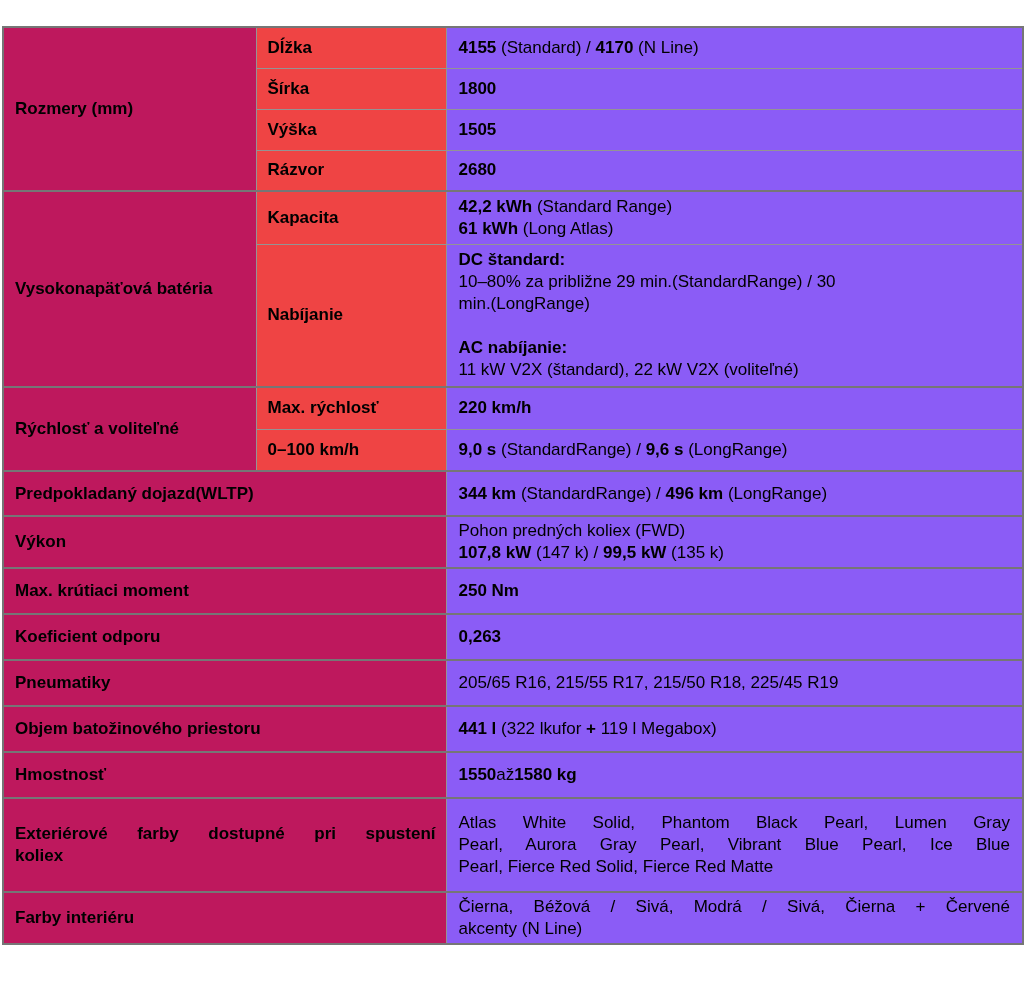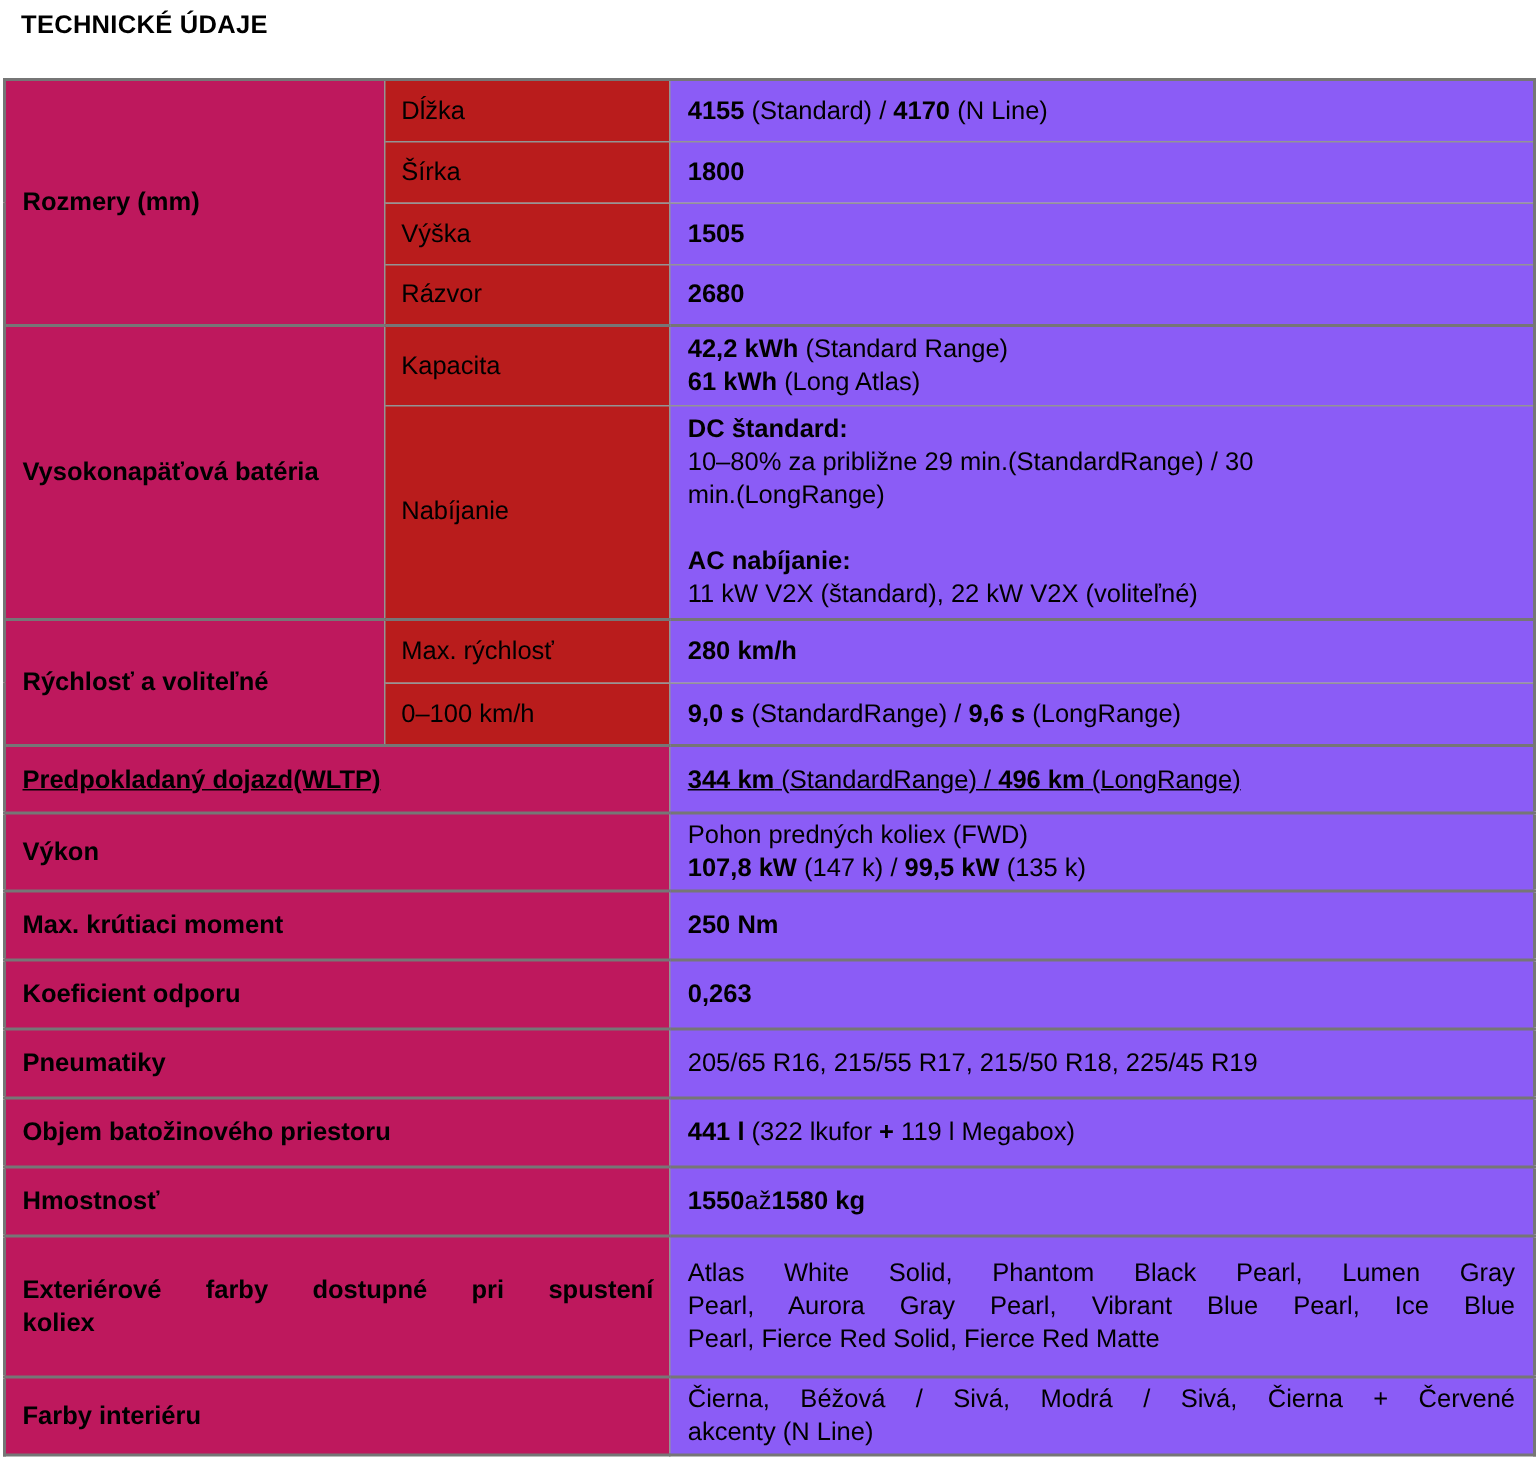--- a/index.html
+++ b/index.html
@@ -39,51 +39,50 @@
     line-height: 22px;
   }
   tr.gb > td { border-top: 2px solid #767676; }
 
   td.lbl {
     background: #be185d;
     font-weight: bold;
     padding-left: 11px;
   }
   td.sub {
-    background: #b91c1c;
-    font-weight: normal;
+    background: #ef4444;
+    font-weight: bold;
     padding-left: 11px;
   }
   td.val {
     background: #8b5cf6;
     padding-left: 12px;
     padding-right: 12px;
   }
 
   
   tr.r41  { height: 41px; }
   tr.r53  { height: 53px; }
   tr.r143 { height: 143px; }
   tr.r42  { height: 42px; }
-  tr.r45  { height: 45px; text-decoration: underline; }
+  tr.r45  { height: 45px; }
   tr.r47  { height: 47px; }
   tr.r46  { height: 46px; }
   tr.r118 { height: 94px; }
   tr.r50  { height: 50px; }
 
   .jl { text-align: justify; text-align-last: justify; }
   .gap { height: 22px; }
   b { font-weight: bold; }
 </style>
 </head>
 <body>
 
 <div class="page">
 
-  <div class="doc-title">TECHNICKÉ ÚDAJE</div>
 
   <table class="specs">
     <colgroup>
         <col class="c1">
         <col class="c2">
         <col class="c3">
       </colgroup>
     <tbody>
 
       <tr class="r41">
@@ -120,21 +119,21 @@
           <div>min.(LongRange)</div>
           <div class="gap"></div>
           <div><b>AC nabíjanie:</b></div>
           <div>11 kW V2X (štandard), 22 kW V2X (voliteľné)</div>
         </td>
       </tr>
 
       <tr class="r42 gb">
         <td class="lbl" rowspan="2">Rýchlosť a voliteľné</td>
         <td class="sub">Max. rýchlosť</td>
-        <td class="val"><b>280 km/h</b></td>
+        <td class="val"><b>220 km/h</b></td>
       </tr>
       <tr class="r42">
         <td class="sub">0–100 km/h</td>
         <td class="val"><b>9,0 s</b><span> (StandardRange) / </span><b>9,6 s</b><span> (LongRange)</span></td>
       </tr>
 
       <tr class="r45 gb">
         <td class="lbl" colspan="2">Predpokladaný dojazd(WLTP)</td>
         <td class="val"><b>344 km</b><span> (StandardRange) / </span><b>496 km</b><span> (LongRange)</span></td>
       </tr>

